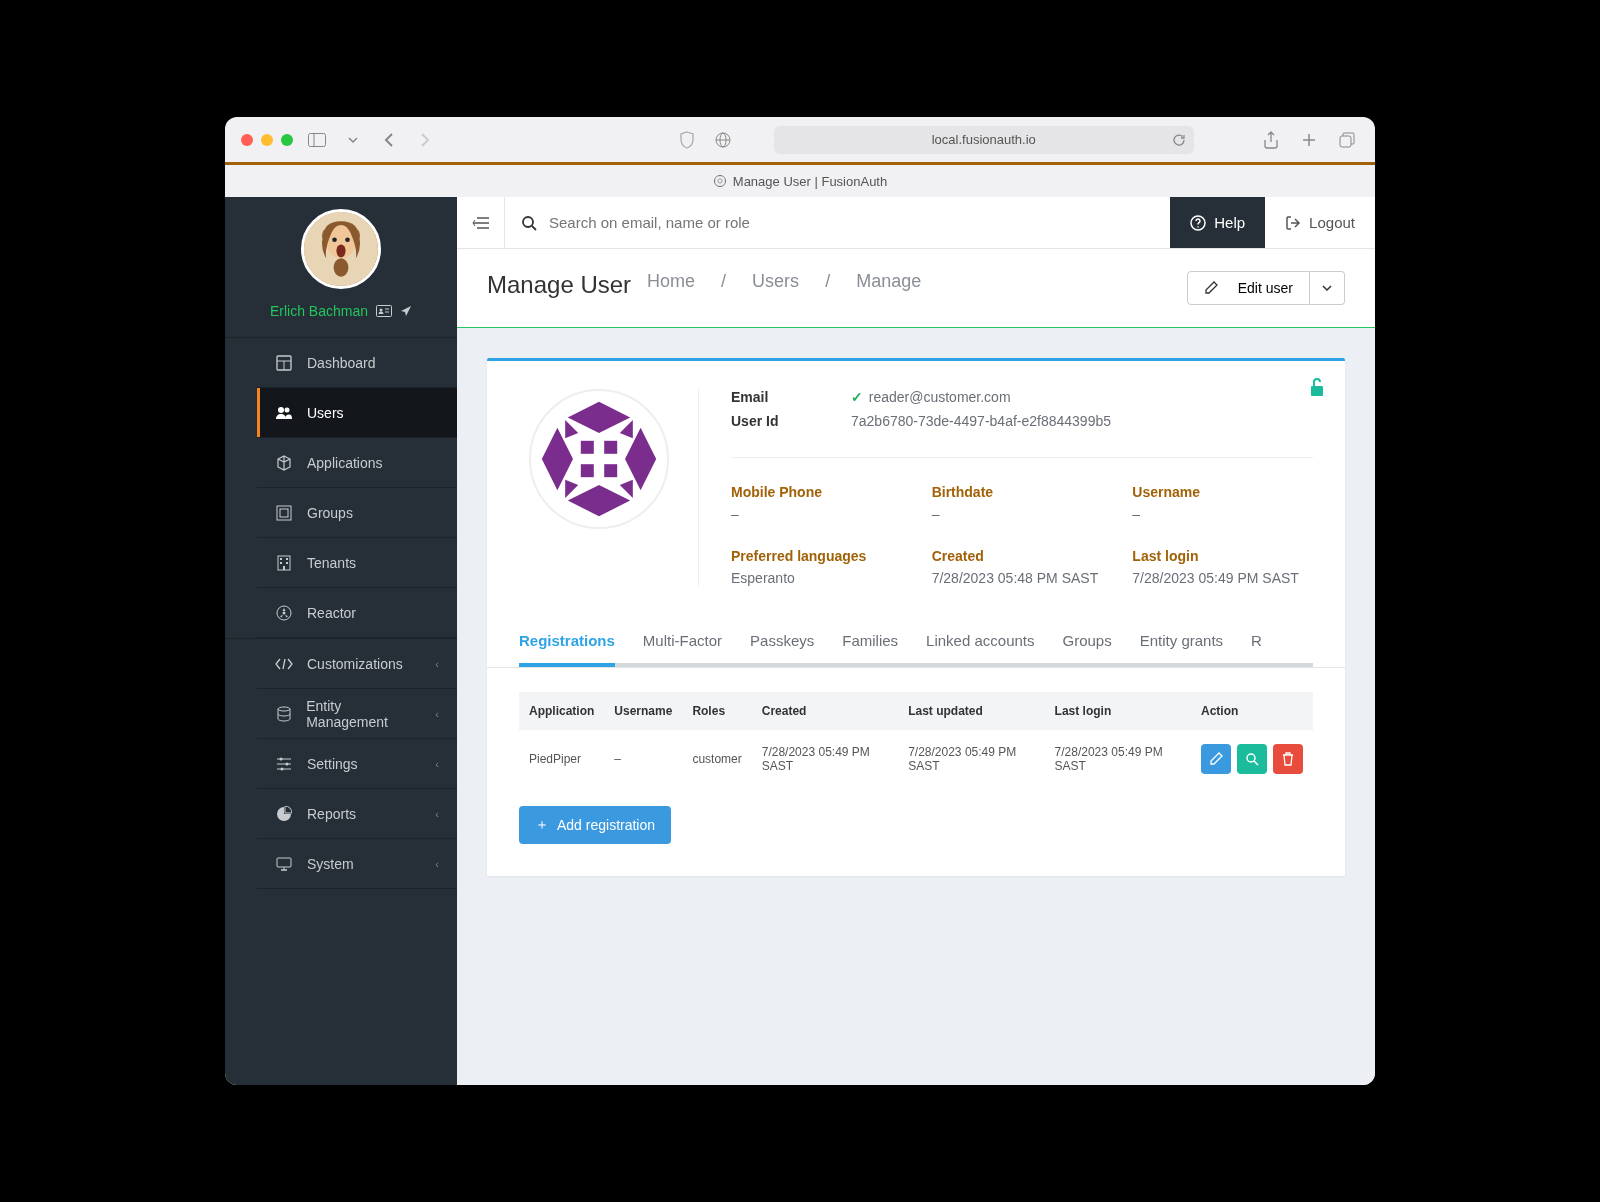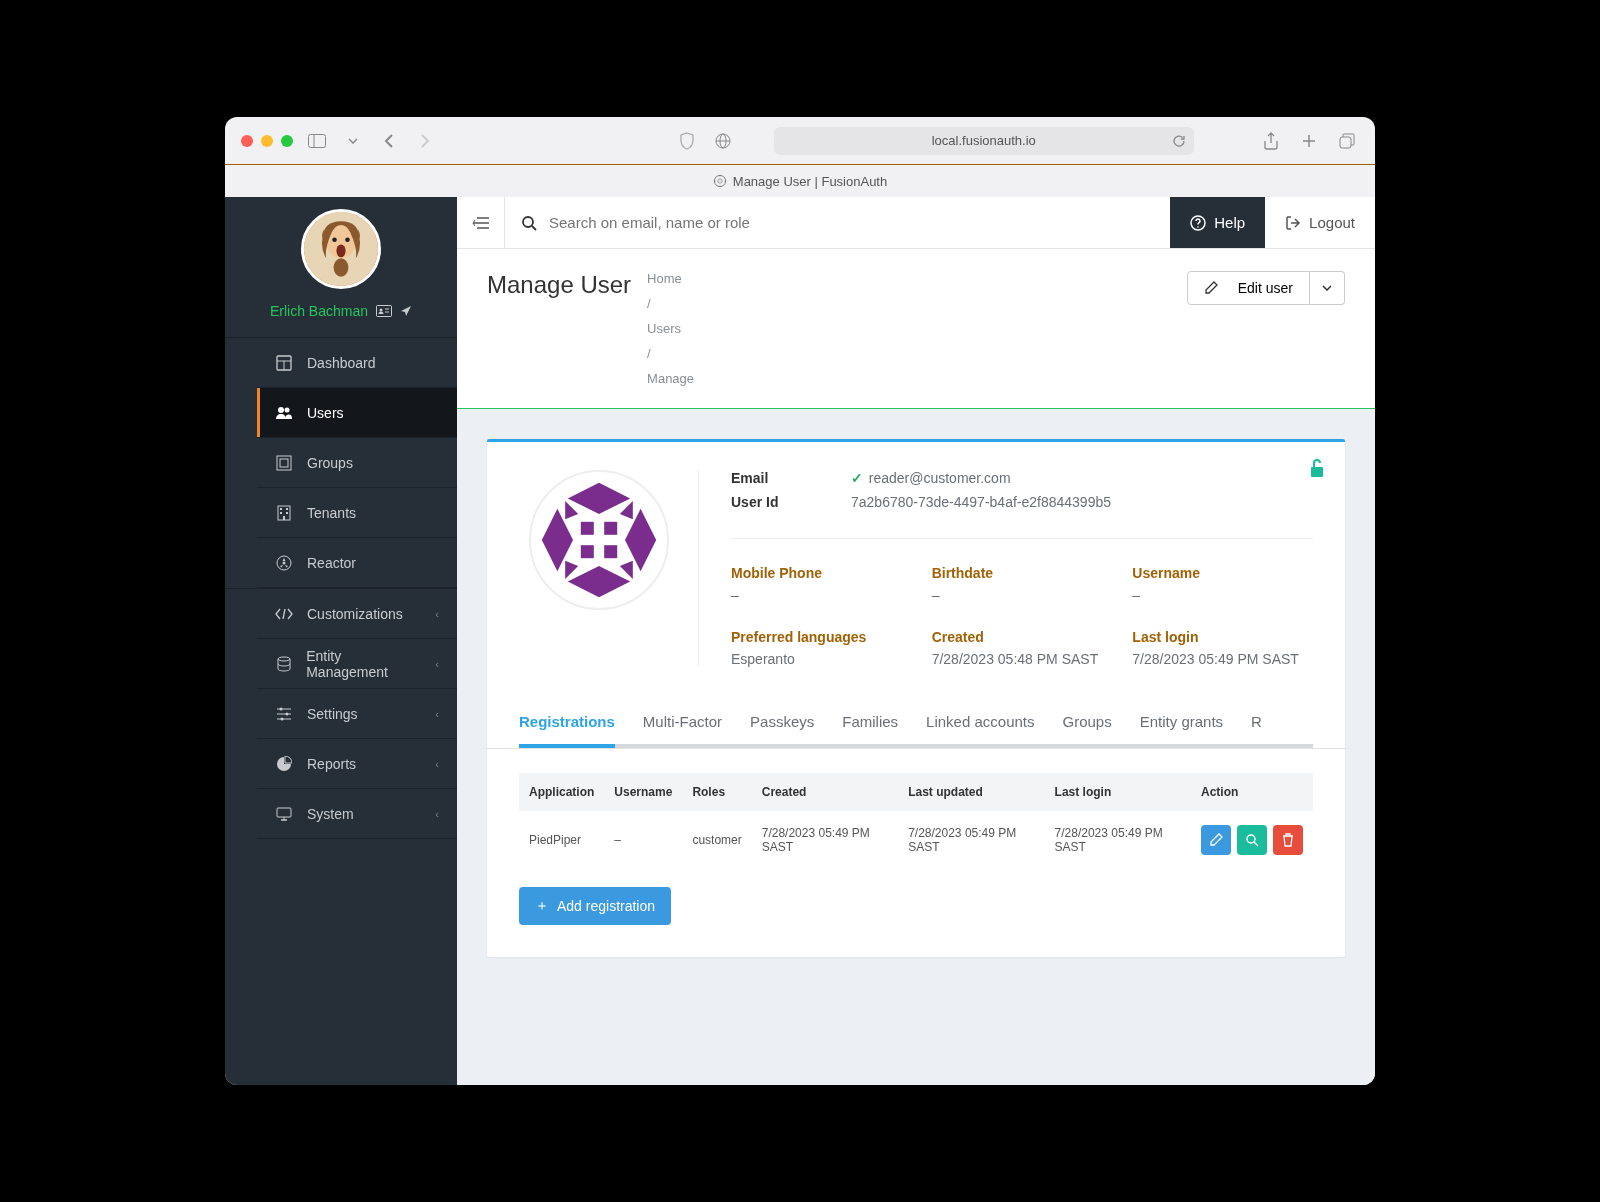--- a/index.html
+++ b/index.html
@@ -1,18 +1,18 @@
 <!DOCTYPE html>
 <html><head>
 <meta charset="utf-8">
 <style>
 * { box-sizing: border-box; margin: 0; padding: 0; }
 body { background: #000; font-family: -apple-system, BlinkMacSystemFont, "Segoe UI", Helvetica, Arial, sans-serif; width: 1600px; height: 1202px; display: flex; align-items: center; justify-content: center; }
 .browser-window { width: 1150px; height: 968px; background: #f1f1f3; border-radius: 12px; overflow: hidden; display: flex; flex-direction: column; box-shadow: 0 20px 60px rgba(0,0,0,0.5); }
-.browser-chrome { height: 48px; display: flex; align-items: center; padding: 0 16px; gap: 12px; border-bottom: 1px solid #a16207; }
+.browser-chrome { height: 48px; display: flex; align-items: center; padding: 0 16px; gap: 12px; border-bottom: 3px solid #a16207; }
 .traffic-lights { display: flex; gap: 8px; }
 .traffic-light { width: 12px; height: 12px; border-radius: 50%; }
 .tl-red { background: #ff5f57; }
 .tl-yellow { background: #febc2e; }
 .tl-green { background: #28c840; }
 .chrome-btn { width: 24px; height: 20px; display: flex; align-items: center; justify-content: center; color: #888; cursor: pointer; }
 .chrome-btn.disabled { color: #ccc; }
 .url-bar { flex: 1; max-width: 420px; margin: 0 auto; height: 28px; background: #e5e5e7; border-radius: 6px; display: flex; align-items: center; justify-content: center; gap: 8px; color: #555; font-size: 13px; position: relative; }
 .url-refresh { position: absolute; right: 8px; color: #888; }
 .right-chrome { display: flex; gap: 14px; margin-left: auto; }
@@ -37,21 +37,21 @@
 .main { flex: 1; background: #eceff4; display: flex; flex-direction: column; overflow: hidden; }
 .topbar { height: 52px; background: #fff; display: flex; align-items: center; border-bottom: 1px solid #e4e4e4; }
 .menu-toggle { width: 48px; display: flex; align-items: center; justify-content: center; color: #555; border-right: 1px solid #e4e4e4; height: 100%; cursor: pointer; }
 .search-wrap { display: flex; align-items: center; padding: 0 16px; gap: 12px; flex: 1; }
 .search-wrap input { border: none; outline: none; font-size: 15px; width: 100%; }
 .help-btn { background: #262e37; color: #fff; height: 100%; padding: 0 20px; display: flex; align-items: center; gap: 8px; cursor: pointer; font-size: 15px; }
 .logout-btn { padding: 0 20px; height: 100%; display: flex; align-items: center; gap: 8px; color: #555; cursor: pointer; font-size: 15px; }
 
 .page-header { background: #fff; padding: 22px 30px; display: flex; align-items: flex-start; border-bottom: 1px solid #22c55e; }
 .page-title { font-size: 24px; color: #333; font-weight: 500; margin-right: 16px; }
-.breadcrumb { display: flex; gap: 10px; color: #8a8f96; font-size: 13px; flex-direction: column; }
+.breadcrumb { display: flex; gap: 26px; color: #8a8f96; font-size: 18px; }
 .breadcrumb a { color: #8a8f96; text-decoration: none; }
 .edit-group { margin-left: auto; display: flex; }
 .edit-btn { border: 1px solid #ccc; background: #fff; padding: 8px 16px; border-radius: 4px 0 0 4px; display: flex; align-items: center; gap: 20px; cursor: pointer; font-size: 14px; }
 .edit-drop { border: 1px solid #ccc; border-left: none; background: #fff; padding: 8px 12px; border-radius: 0 4px 4px 0; cursor: pointer; }
 
 .content { padding: 30px; overflow-y: auto; flex: 1; }
 .card { background: #fff; border-top: 3px solid #2ea4e6; border-radius: 2px; box-shadow: 0 1px 3px rgba(0,0,0,0.05); }
 .user-overview { display: flex; padding: 28px 32px; position: relative; }
 .lock-icon { position: absolute; top: 16px; right: 20px; color: #1abc9c; font-size: 18px; }
 .user-avatar-col { width: 180px; display: flex; justify-content: center; border-right: 1px solid #eee; padding-right: 20px; }
@@ -215,20 +215,28 @@
         <div class="nav-item active">
           <span class="nav-icon">
               <svg width="18" height="14" viewBox="0 0 18 14">
                 <circle cx="6" cy="4" r="3" fill="#fff"></circle>
                 <circle cx="12" cy="4" r="2.5" fill="#fff"></circle>
                 <path d="M1 13c0-3 2-5 5-5s5 2 5 5" fill="#fff"></path>
                 <path d="M10 13c0-2.5 1.5-4.5 4-4.5s3 2 3 4.5" fill="#fff"></path>
               </svg>
             </span>
           <span>Users</span>
+        </div>
+        <div class="nav-item">
+          <span class="nav-icon">
+              <svg width="16" height="16" viewBox="0 0 16 16">
+                <path d="M8 1l6 3v8l-6 3-6-3V4l6-3z M8 1v14 M2 4l6 3 6-3" fill="none" stroke="#c8ccd0" stroke-width="1.2"></path>
+              </svg>
+            </span>
+          <span>Applications</span>
         </div>
         <div class="nav-item">
           <span class="nav-icon">
               <svg width="16" height="16" viewBox="0 0 16 16">
                 <rect x="1" y="1" width="14" height="14" fill="none" stroke="#c8ccd0"></rect>
                 <rect x="4" y="4" width="8" height="8" fill="none" stroke="#c8ccd0"></rect>
               </svg>
             </span>
           <span>Groups</span>
         </div>

